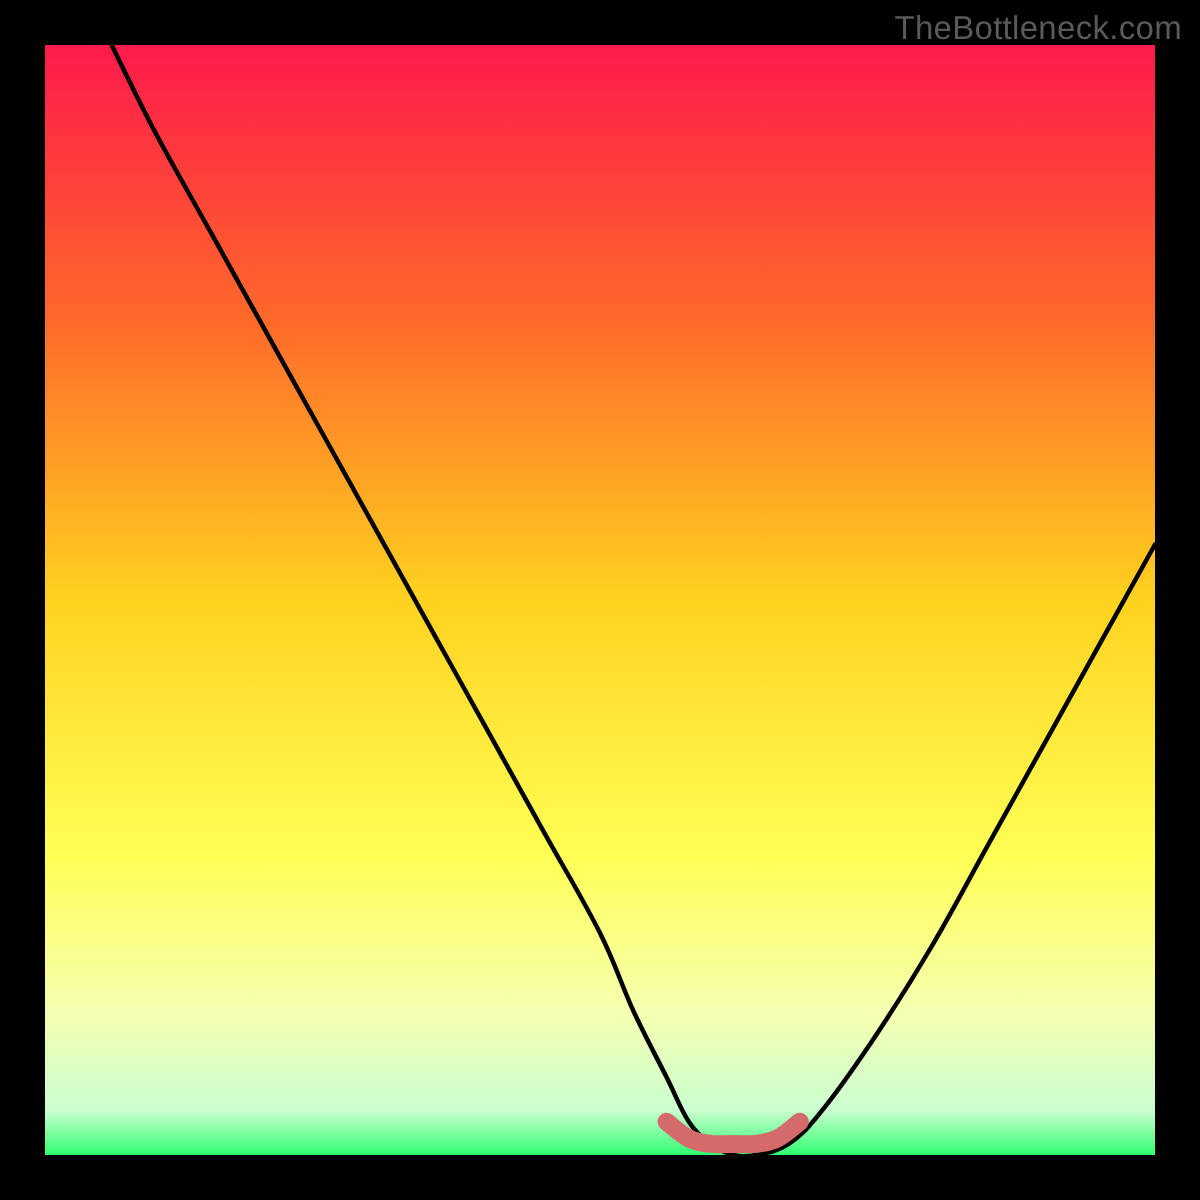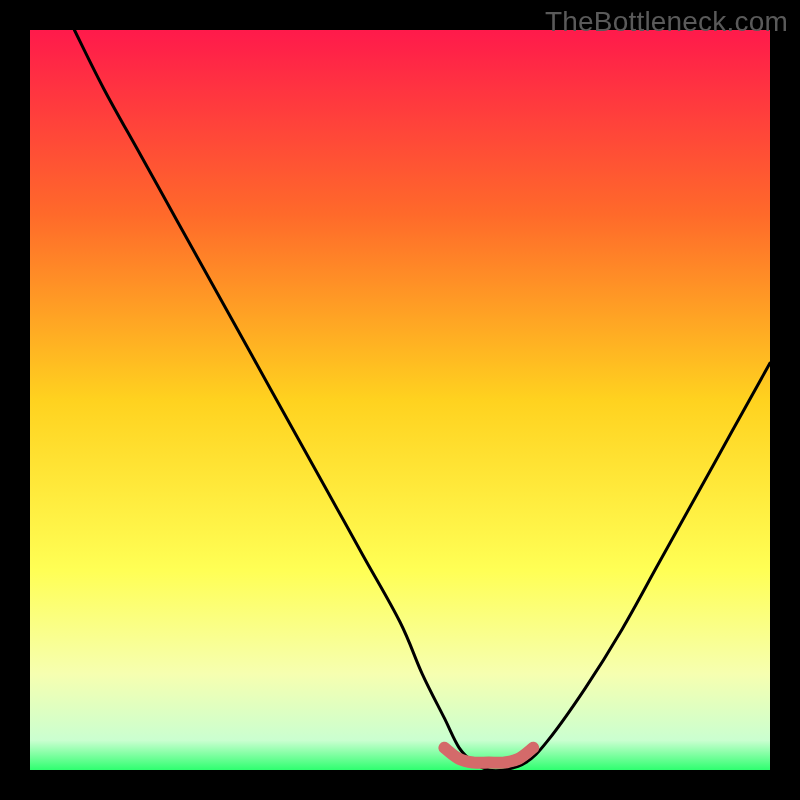--- a/index.html
+++ b/index.html
@@ -16,21 +16,21 @@
     top: 0;
     left: 0;
     width: 800px;
     height: 800px;
   }
   .watermark {
     position: absolute;
     top: 6px;
     right: 12px;
     color: #5a5a5a;
-    font-size: 28px;
+    font-size: 22px;
     font-weight: 500;
     letter-spacing: 0.2px;
   }
   svg {
     display: block;
   }
 </style>
 </head>
 <body>
 

